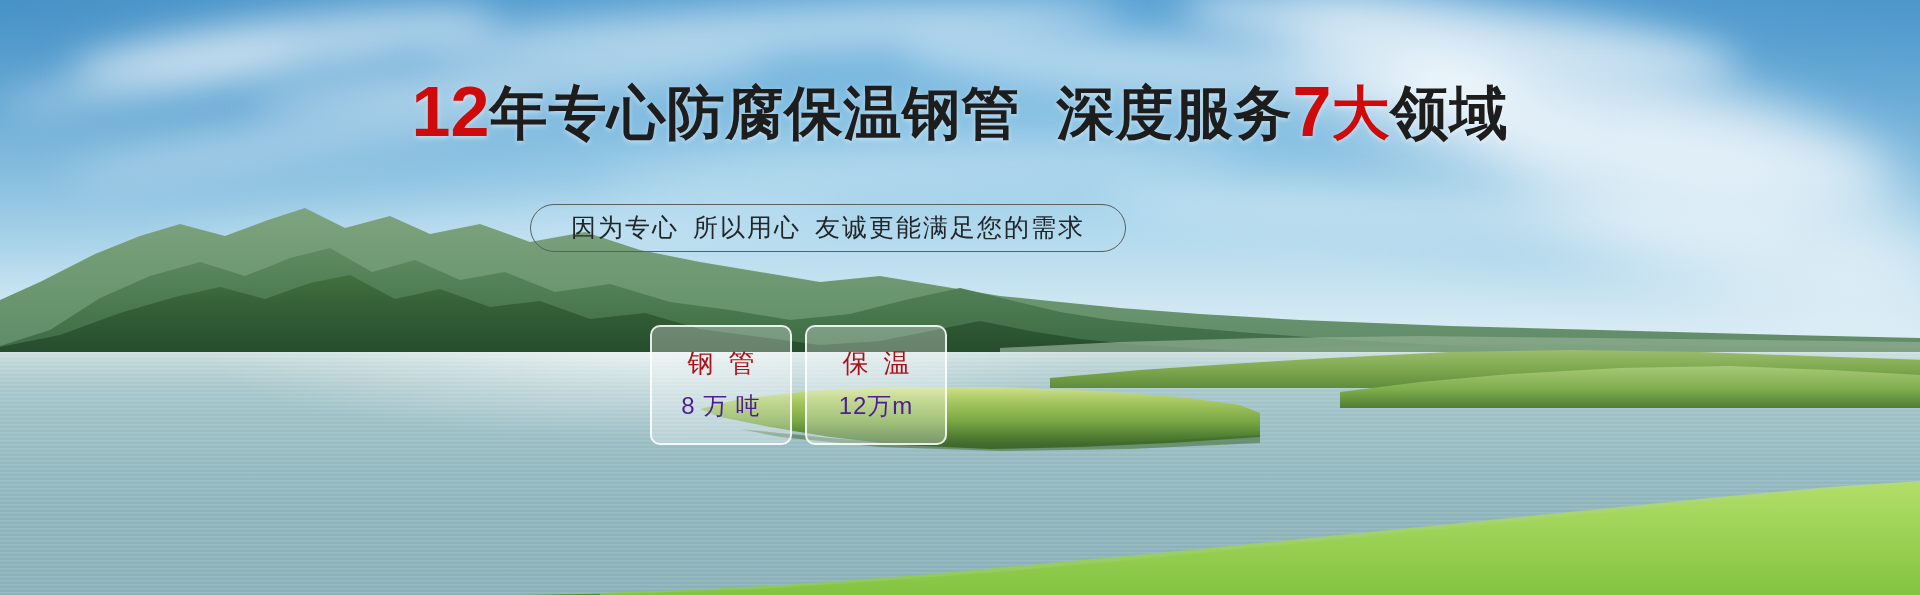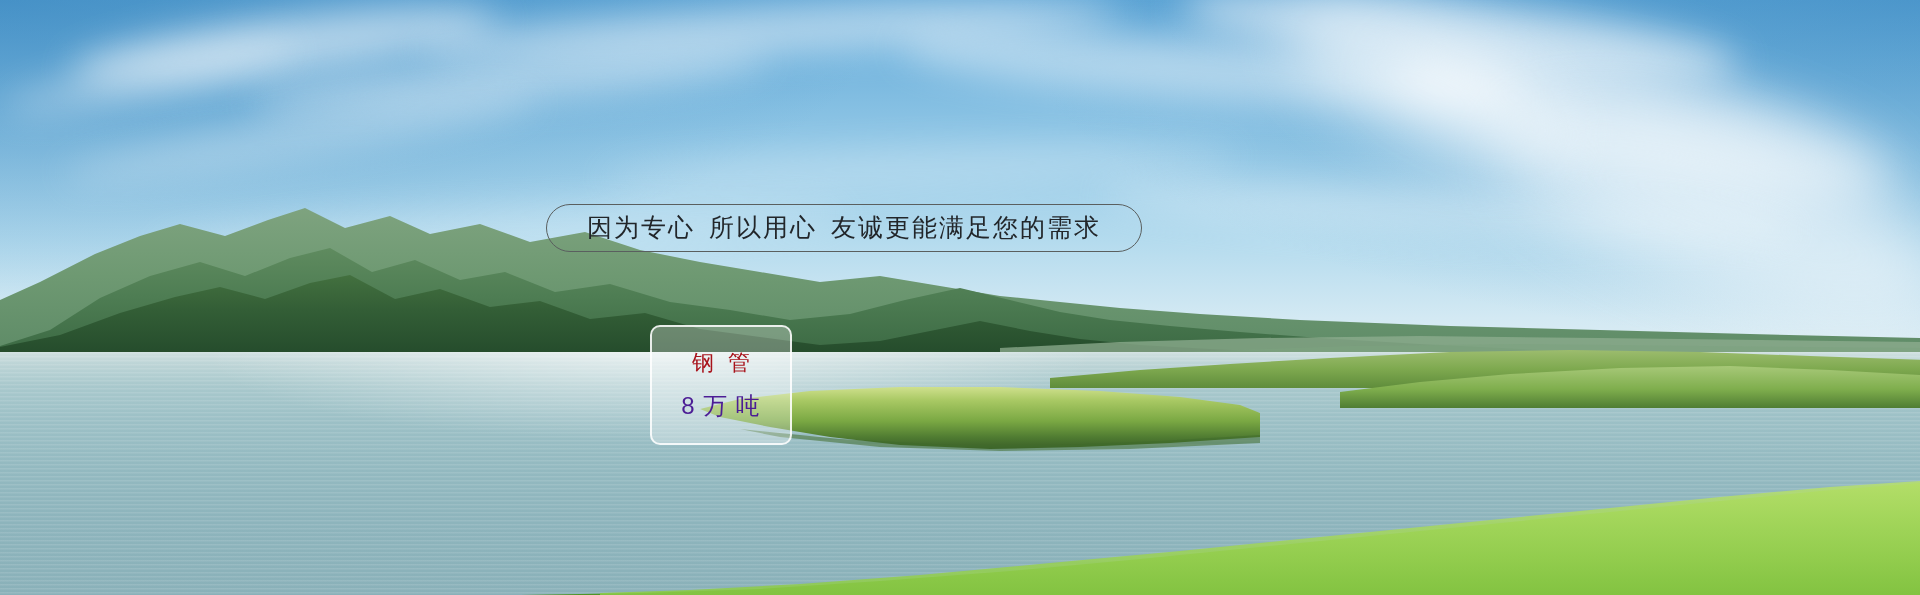--- a/index.html
+++ b/index.html
@@ -184,21 +184,21 @@
     color: #cf0a0a;
   }
   .headline .gap {
     display: inline-block;
     width: 36px;
   }
 
   
   .pill-wrap {
     position: absolute;
-    left: 16px;
+    left: 0;
     top: 204px;
     width: 1656px;
     display: flex;
     justify-content: center;
   }
   .pill {
     border: 1px solid #5a5f5f;
     border-radius: 24px;
     padding: 7px 40px 9px 40px;
     font-size: 25px;
@@ -225,21 +225,21 @@
     border-radius: 10px;
     background: rgba(255,255,255,.30);
     display: flex;
     flex-direction: column;
     align-items: center;
     justify-content: center;
     box-sizing: border-box;
   }
   .card-label {
     color: #a8131b;
-    font-size: 22px;
+    font-size: 26px;
     line-height: 24px;
     letter-spacing: 4px;
     padding-left: 4px;
     margin-bottom: 18px;
   }
   .card-value {
     color: #4c1d95;
     font-size: 24px;
     line-height: 26px;
     letter-spacing: 1px;
@@ -381,31 +381,38 @@
         <stop offset="100%" stop-color="#8ccb46"></stop>
       </linearGradient>
     </defs>
     <path fill="url(#gFg)" d="M1920,18 L1820,26 L1700,38 L1560,52 L1420,66 L1280,80
       L1140,94 L1010,106 L880,116 L760,124 L640,128 L520,130 L0,130 L0,130 L1920,130 Z"></path>
     <path fill="url(#gFgEdge)" opacity="0.85" d="M1920,16 L1830,22 L1720,32 L1590,45
       L1450,59 L1310,73 L1180,86 L1050,98 L920,110 L800,119 L690,125 L600,128
       L600,130 L1920,130 Z"></path>
   </svg>
 
+  <div class="headline">
+    <span class="num">12</span><span>年专心防腐保温钢管</span><span class="gap"></span><span>深度服务</span><span class="num">7</span><span class="red">大</span><span>领域</span>
+  </div>
 
   <div class="pill-wrap">
     <div class="pill">
       <span>因为专心</span><span class="sp"></span><span>所以用心</span><span class="sp"></span><span>友诚更能满足您的需求</span>
     </div>
   </div>
 
   <div class="cards">
 
     <div class="card">
       <div class="card-label">钢 管</div>
       <div class="card-value"><span>8 万 吨</span></div>
     </div>
 
 
+    <div class="card">
+      <div class="card-label">保 温</div>
+      <div class="card-value"><span>12万m</span></div>
+    </div>
 
   </div>
 
 </div>
 
 </body></html>

